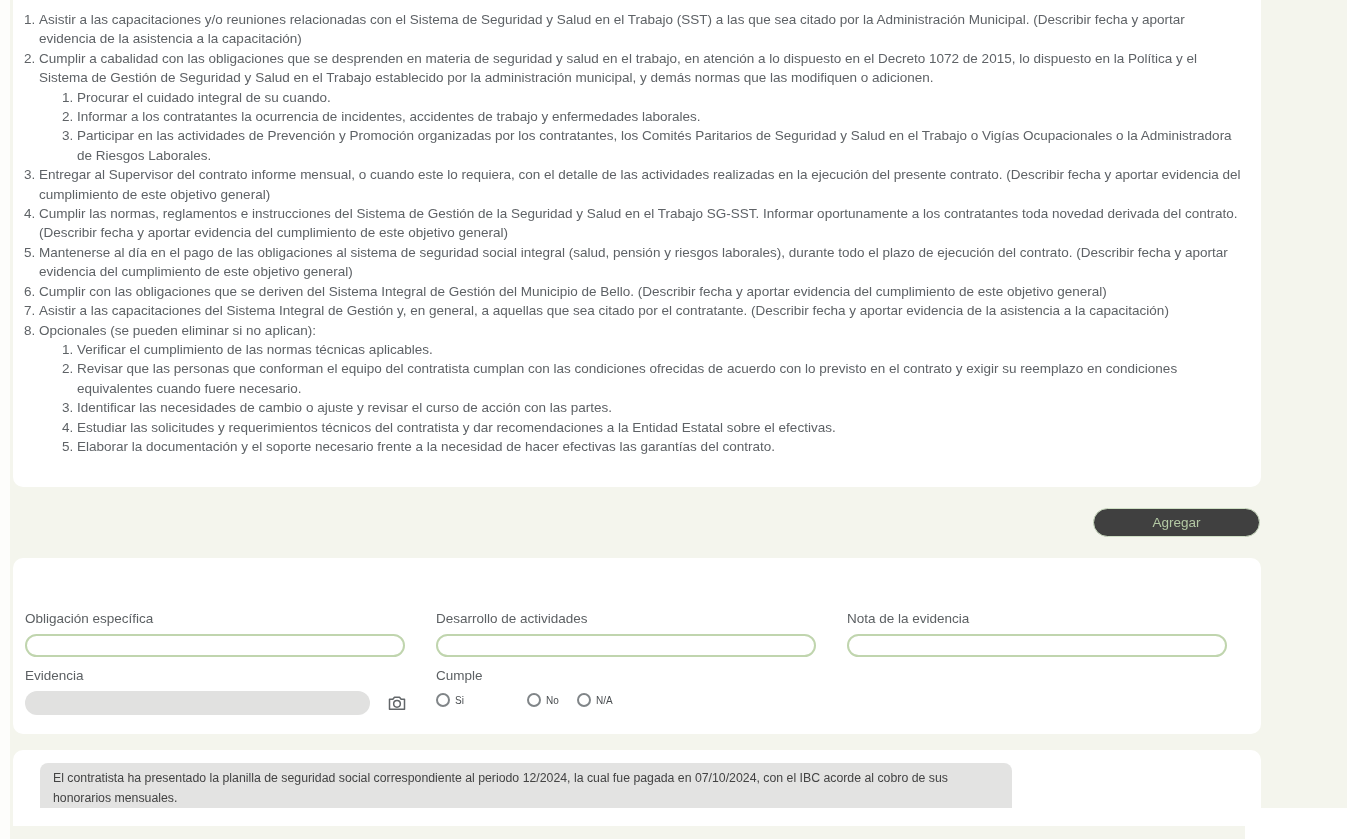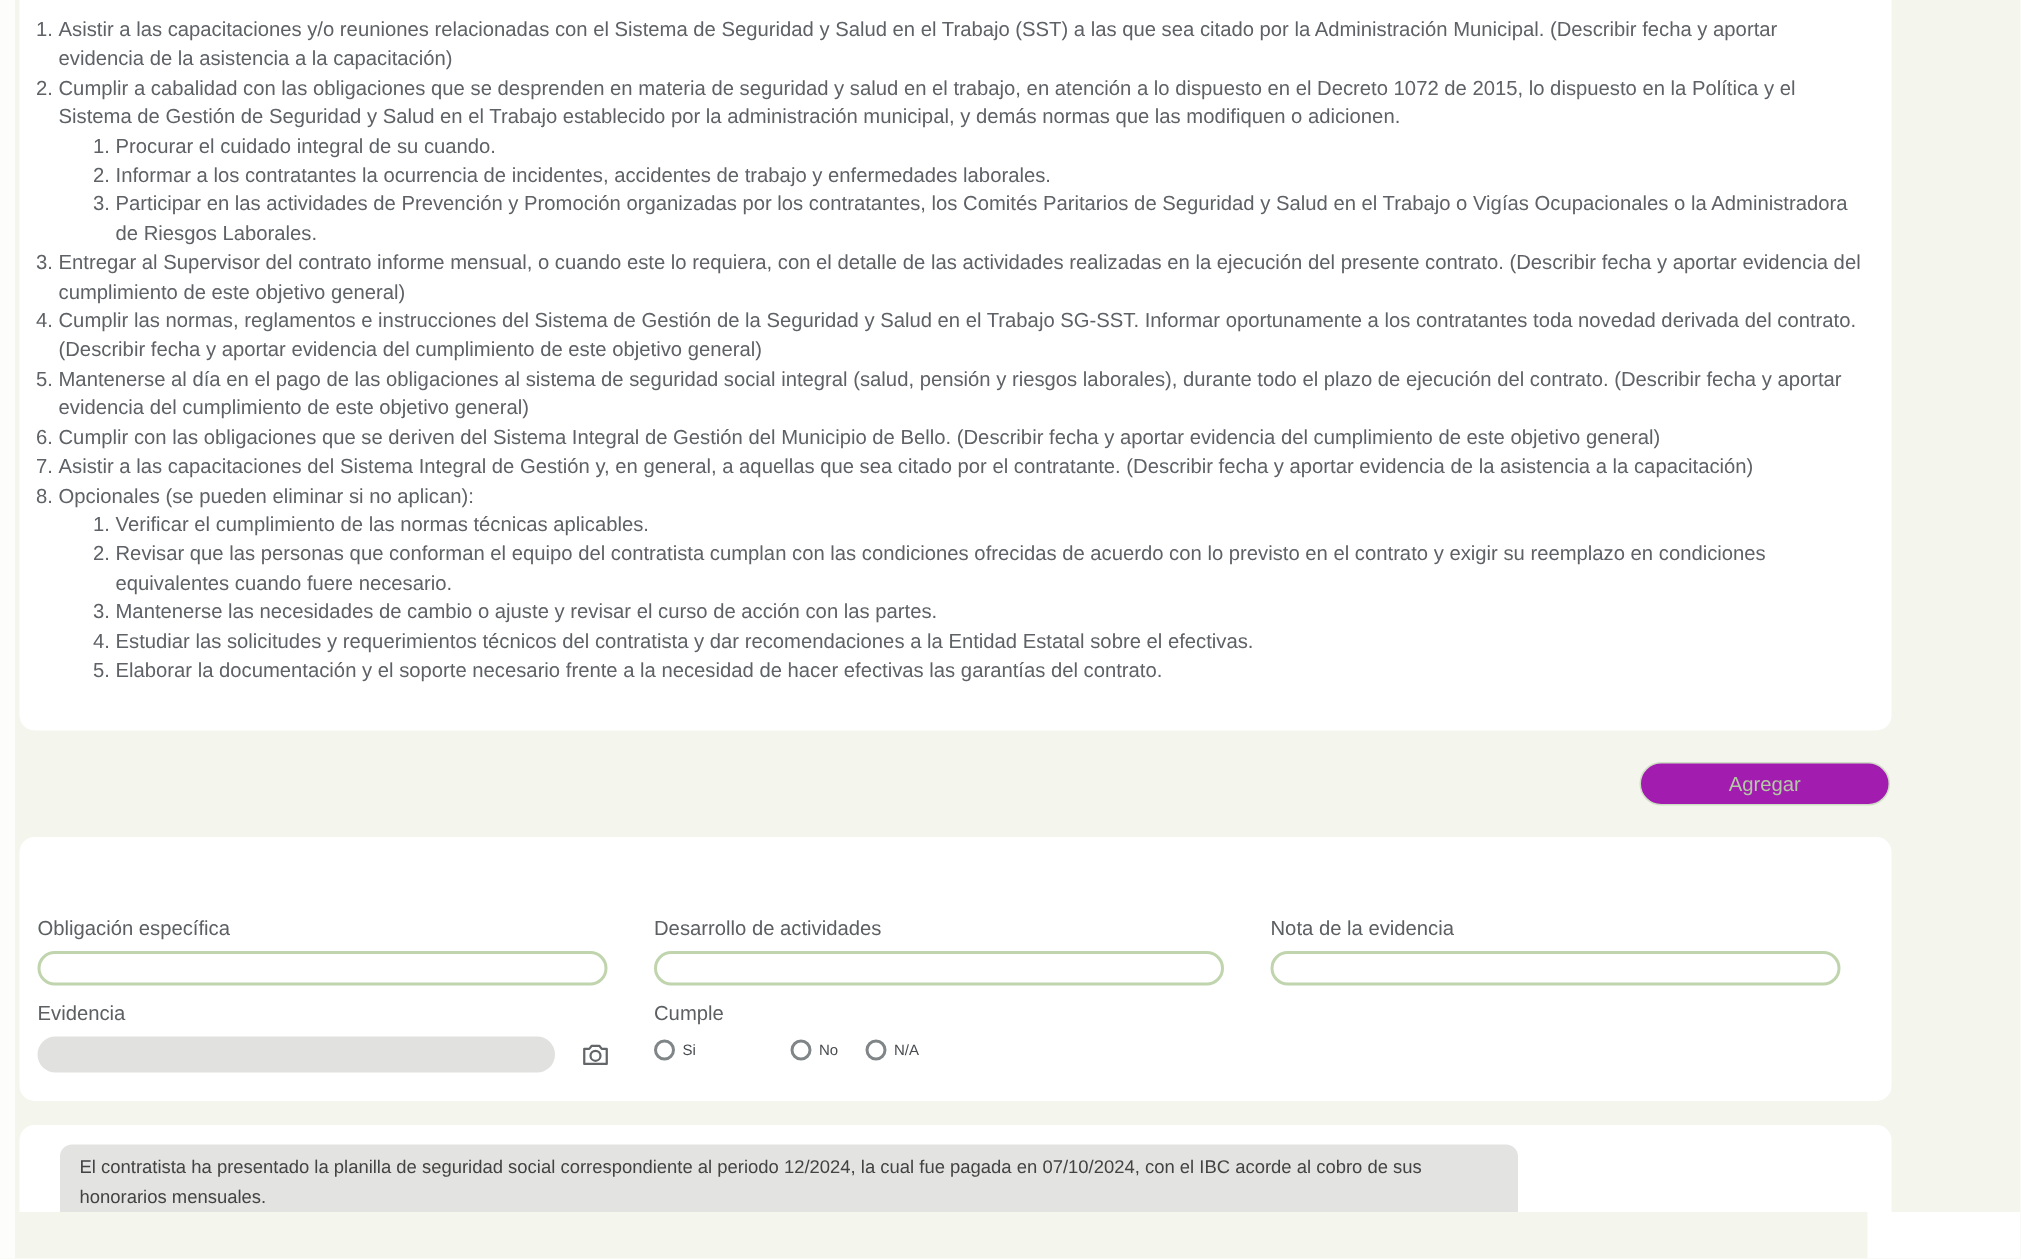--- a/index.html
+++ b/index.html
@@ -16,21 +16,21 @@
 
   
   .card-obligations{top:-14px;height:501px;padding:24px 16px 0 0;overflow:hidden;}
   ol.main-list{margin:0;padding:0 0 0 26px;color:#5e6266;font-size:13.5px;line-height:19.4px;}
   ol.main-list li{margin:0;padding:0;}
   ol.sub-list{margin:0;padding:0 0 0 38px;}
 
   
   .add-btn{
     position:absolute;left:1093px;top:508px;width:167px;height:29px;
-    background:#a21caf;border:1px solid #cfdfc5;border-radius:14.5px;
+    background:#404040;border:1px solid #cfdfc5;border-radius:14.5px;
     color:#b3c8a4;font-size:13.5px;font-family:"Liberation Sans", sans-serif;
     text-align:center;cursor:pointer;padding:0;
   }
 
   
   .card-tracking{top:558px;height:176px;}
   .section-title{
     position:absolute;left:12px;top:18px;margin:0;
     font-size:13px;font-weight:bold;color:#3e4245;
   }
@@ -56,21 +56,21 @@
   }
   .radio-option{position:absolute;top:134px;height:16px;display:flex;align-items:center;gap:5px;}
   .ro1{left:423px;} .ro2{left:491px;padding-left:23px;} .ro3{left:564px;}
   .radio-circle{
     display:inline-block;width:14px;height:14px;box-sizing:border-box;
     border:2px solid #808588;border-radius:50%;background:#fff;cursor:pointer;
   }
   .radio-label{font-size:10px;color:#494d50;}
 
   
-  .card-note{top:750px;height:58px;border-radius:10px 10px 0 0;overflow:hidden;}
+  .card-note{top:750px;height:76px;border-radius:10px 10px 0 0;overflow:hidden;}
   .note-box{
     position:absolute;left:27px;top:13px;width:972px;height:45px;box-sizing:border-box;
     background:#e3e3e2;border-radius:8px 8px 0 0;
     padding:6px 20px 0 13px;
     font-size:12.3px;line-height:19.5px;color:#434343;
   }
 </style>
 </head>
 <body>
 
@@ -85,21 +85,21 @@
           <li>Participar en las actividades de Prevención y Promoción organizadas por los contratantes, los Comités Paritarios de Seguridad y Salud en el Trabajo o Vigías Ocupacionales o la Administradora de Riesgos Laborales.</li>
         </ol></li>
       <li><span>Entregar al Supervisor del contrato informe mensual, o cuando este lo requiera, con el detalle de las actividades realizadas en la ejecución del presente contrato. (Describir fecha y aportar evidencia del cumplimiento de este objetivo general)</span></li>
       <li><span>Cumplir las normas, reglamentos e instrucciones del Sistema de Gestión de la Seguridad y Salud en el Trabajo SG-SST. Informar oportunamente a los contratantes toda novedad derivada del contrato. (Describir fecha y aportar evidencia del cumplimiento de este objetivo general)</span></li>
       <li><span>Mantenerse al día en el pago de las obligaciones al sistema de seguridad social integral (salud, pensión y riesgos laborales), durante todo el plazo de ejecución del contrato. (Describir fecha y aportar evidencia del cumplimiento de este objetivo general)</span></li>
       <li><span>Cumplir con las obligaciones que se deriven del Sistema Integral de Gestión del Municipio de Bello. (Describir fecha y aportar evidencia del cumplimiento de este objetivo general)</span></li>
       <li><span>Asistir a las capacitaciones del Sistema Integral de Gestión y, en general, a aquellas que sea citado por el contratante. (Describir fecha y aportar evidencia de la asistencia a la capacitación)</span></li>
       <li><span>Opcionales (se pueden eliminar si no aplican):</span><ol class="sub-list">
           <li>Verificar el cumplimiento de las normas técnicas aplicables.</li>
           <li>Revisar que las personas que conforman el equipo del contratista cumplan con las condiciones ofrecidas de acuerdo con lo previsto en el contrato y exigir su reemplazo en condiciones equivalentes cuando fuere necesario.</li>
-          <li>Mantenerse las necesidades de cambio o ajuste y revisar el curso de acción con las partes.</li>
+          <li>Identificar las necesidades de cambio o ajuste y revisar el curso de acción con las partes.</li>
           <li>Estudiar las solicitudes y requerimientos técnicos del contratista y dar recomendaciones a la Entidad Estatal sobre el efectivas.</li>
           <li>Elaborar la documentación y el soporte necesario frente a la necesidad de hacer efectivas las garantías del contrato.</li>
         </ol></li>
     </ol>
 </section>
 
 <button class="add-btn">Agregar</button>
 
 <section class="card card-tracking">
 

